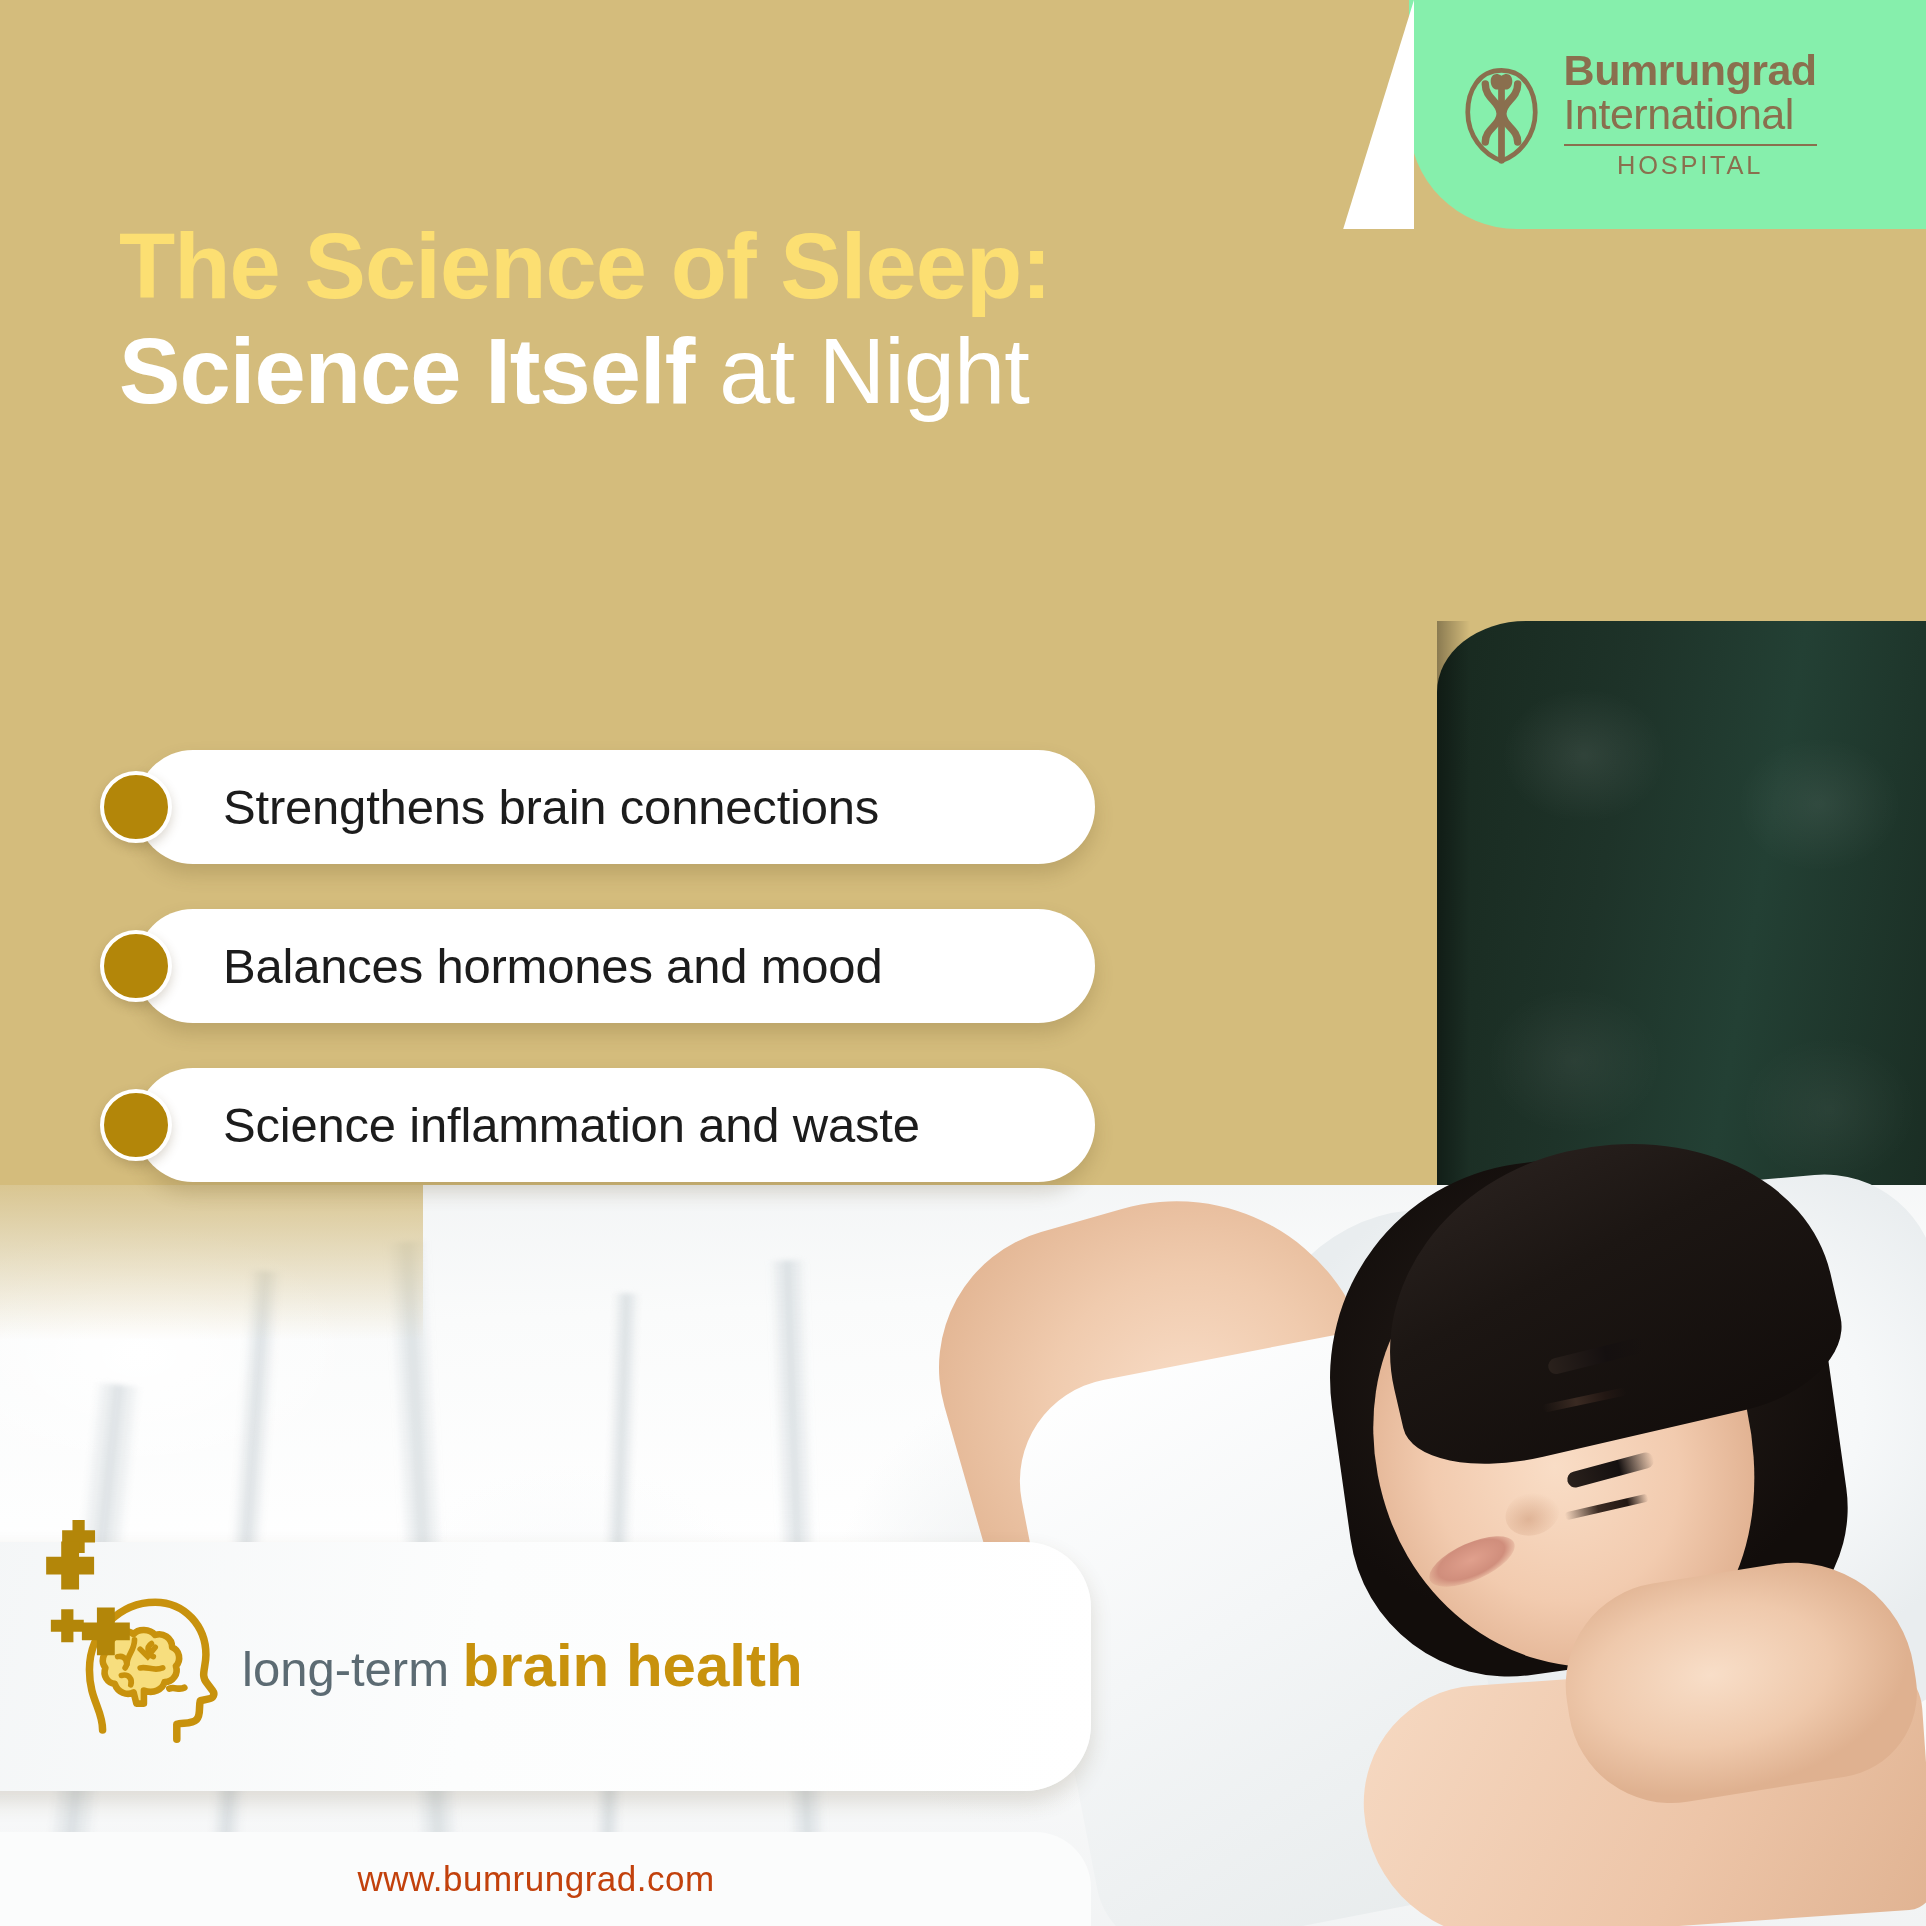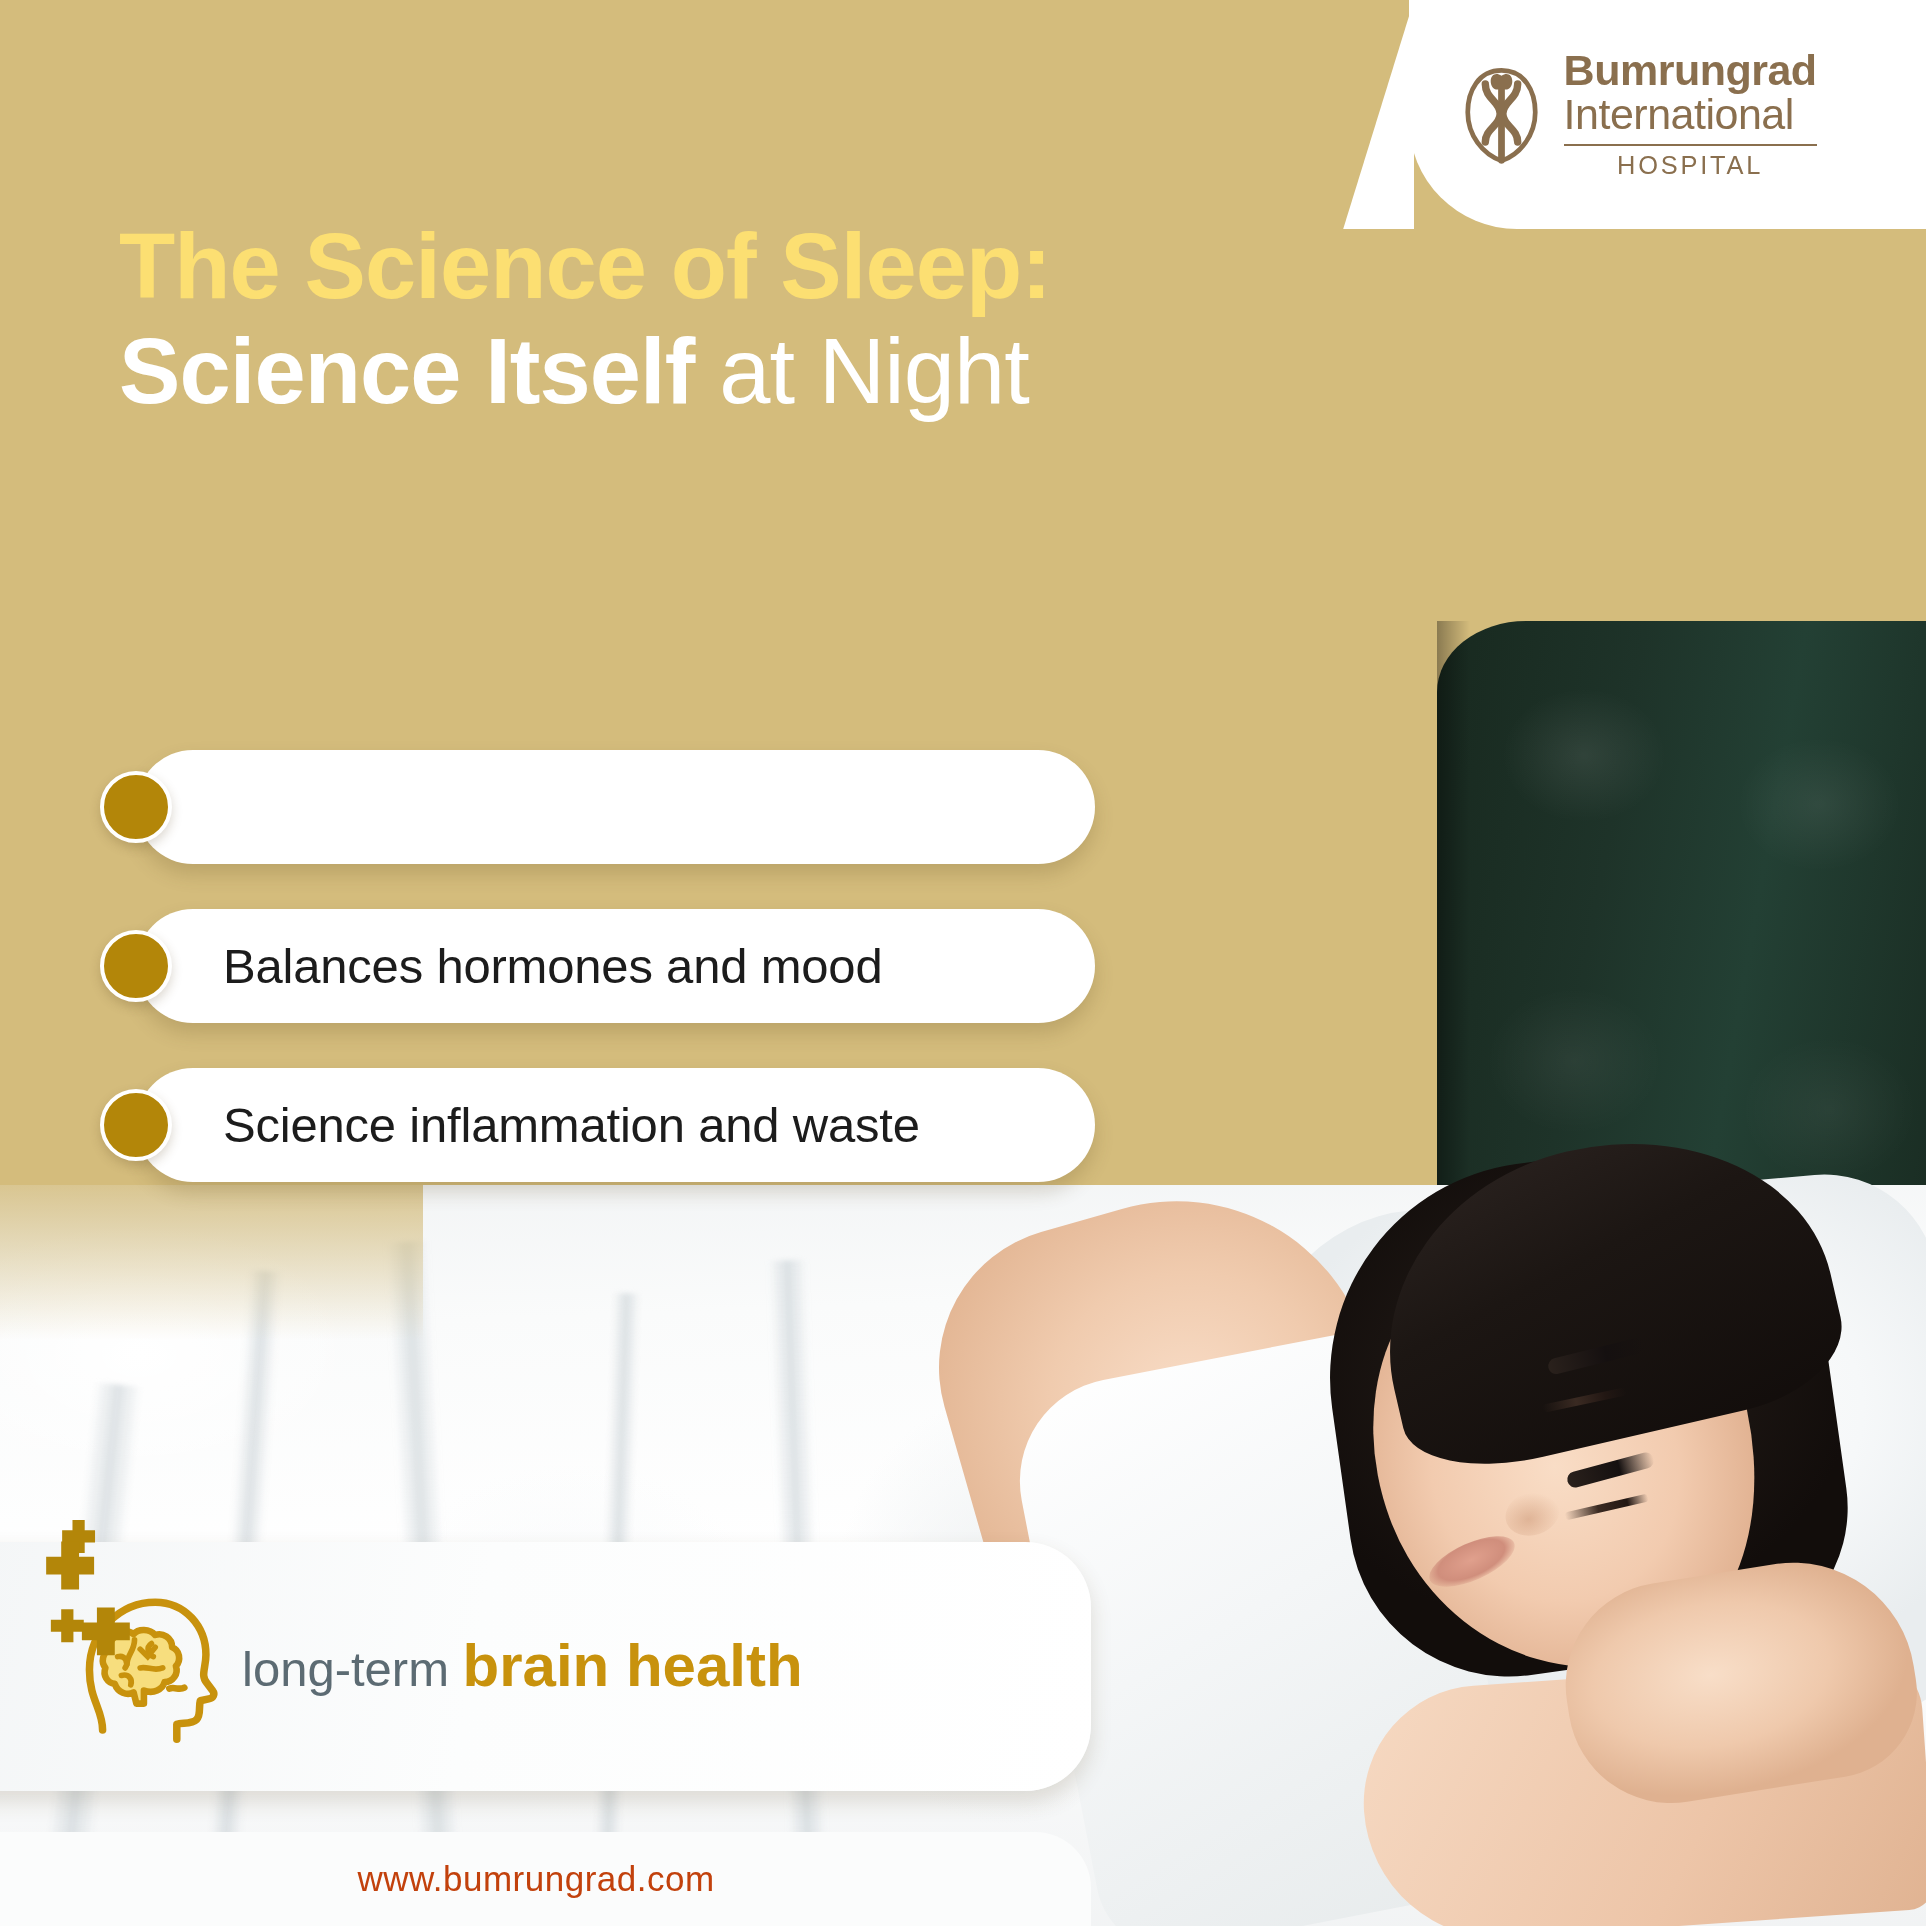--- a/index.html
+++ b/index.html
@@ -180,21 +180,21 @@
     background: linear-gradient(180deg,#D4BC7C 0%, rgba(212,188,124,.0) 100%);
   }
 
   
   .logo-badge {
     position: absolute;
     top: 0;
     right: 0;
     width: 517px;
     height: 229px;
-    background: #ffffff;
+    background: #86efac;
     border-bottom-left-radius: 108px;
     display: flex;
     align-items: center;
     padding-left: 52px;
     gap: 21.6px;
     z-index: 40;
   }
   .logo-badge::before {
     content:"";
     position:absolute;
@@ -383,20 +383,21 @@
   </div>
 
   <div class="headline">
     <span class="hl-line hl-1">The Science of Sleep:</span>
     <span class="hl-line hl-3"><span>Science Itself</span><span class="hl-light"> at Night</span></span>
   </div>
 
   <div class="pill-list">
     <div class="pill">
       <span class="pill-dot"></span>
+      <span class="pill-text">Strengthens brain connections</span>
     </div>
     <div class="pill">
       <span class="pill-dot"></span>
       <span class="pill-text">Balances hormones and mood</span>
     </div>
     <div class="pill">
       <span class="pill-dot"></span>
       <span class="pill-text">Science inflammation and waste</span>
     </div>
   </div>

